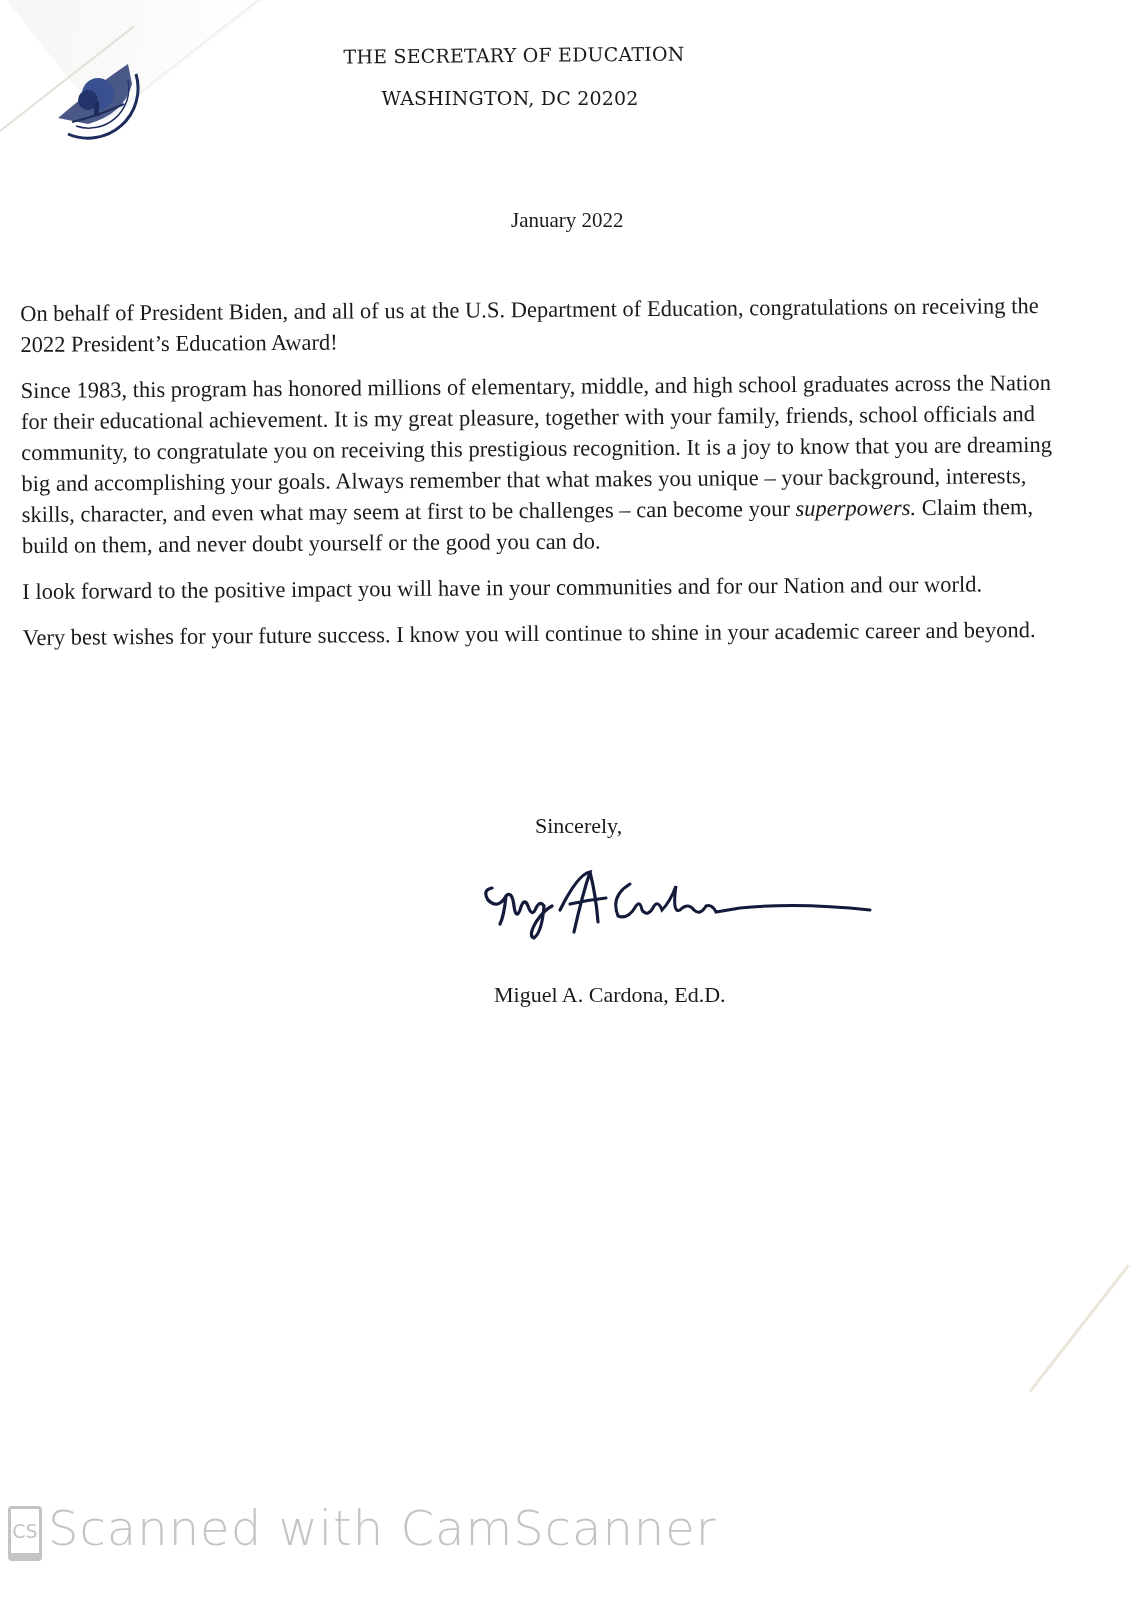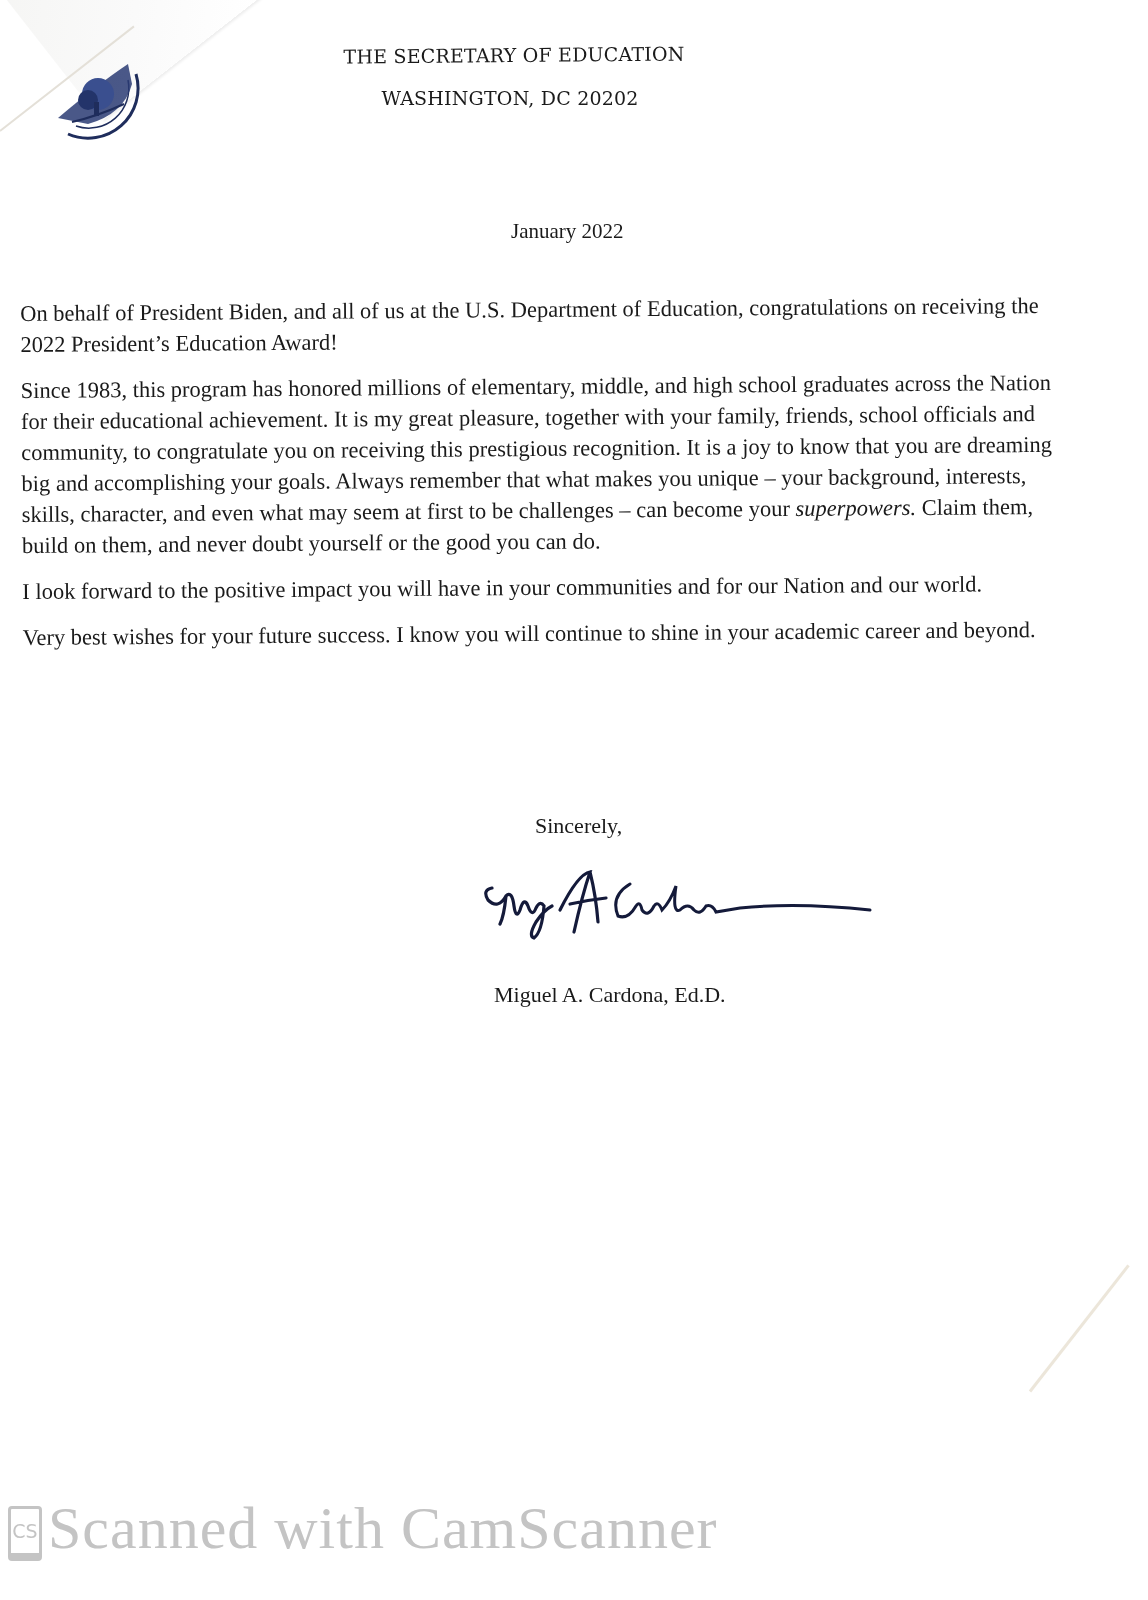--- a/index.html
+++ b/index.html
@@ -23,21 +23,21 @@
     position: absolute; left: 28px; top: 44px; width: 112px; height: 100px;
   }
   .header {
     position: absolute; left: 0; width: 1148px; text-align: center;
     font-family: "DejaVu Serif", "Liberation Serif", serif;
     font-size: 19px; letter-spacing: 0.2px;
   }
   .h1 { top: 44px; left: -60px; transform: rotate(-0.5deg); }
   .h2 { top: 87px; left: -64px; }
   .date {
-    position: absolute; top: 219px; left: 511px; font-size: 21px;
+    position: absolute; top: 208px; left: 511px; font-size: 21px;
   }
   .body {
     position: absolute; left: 20px; top: 298px; width: 1060px;
     font-size: 22.5px; line-height: 31px;
     transform: rotate(-0.45deg); transform-origin: left top;
   }
   .body p { margin: 0 0 15px 0; }
   .body em { font-style: italic; }
   .closing {
     position: absolute; left: 512px; top: 813px; font-size: 22px; margin-left: 23px;
@@ -56,21 +56,21 @@
     position: absolute; left: 8px; top: 1488px; height: 80px;
     display: flex; align-items: center; gap: 6px;
     font-family: "DejaVu Sans", "Liberation Sans", sans-serif;
     color: #c4c4c4;
   }
   .cs-logo {
     width: 28px; height: 44px; border: 3px solid #c4c4c4; border-radius: 4px;
     border-bottom-width: 8px; display: flex; align-items: center; justify-content: center;
     font-size: 19px; color: #c4c4c4; margin-top: 10px;
   }
-  .wm-text { font-size: 60px; letter-spacing: 1px; font-weight: 300; font-family: Liberation Serif, serif; }
+  .wm-text { font-size: 48px; letter-spacing: 1px; font-weight: 300; }
 </style>
 </head>
 <body>
 
 <div class="corner-fold"></div>
 <div class="corner-crease"></div>
 
 <svg class="seal" viewBox="0 0 112 100">
   <path d="M40 90 A50 50 0 0 0 108 30" fill="none" stroke="#1f2d5c" stroke-width="3"></path>
   <path d="M48 82 A40 40 0 0 0 100 36" fill="none" stroke="#1f2d5c" stroke-width="1.5"></path>

